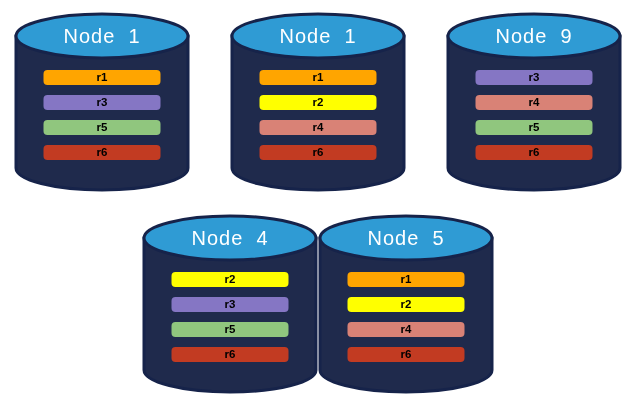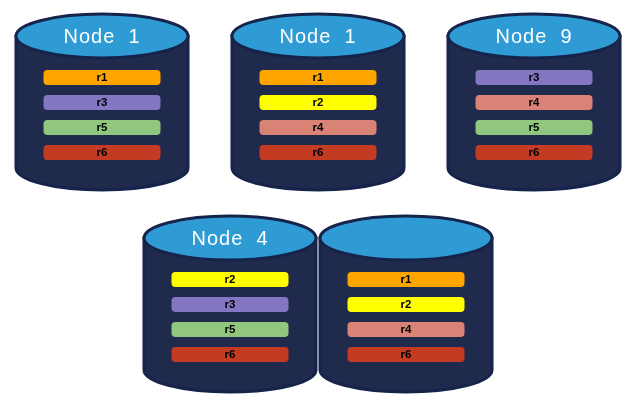--- a/index.html
+++ b/index.html
@@ -125,20 +125,21 @@
         <div class="bar" style="background: rgb(144, 198, 126);">r5</div>
         <div class="bar" style="background: rgb(194, 59, 34);">r6</div>
       </div>
     </div>
 
     <div class="node">
       <svg class="cyl" width="176" height="180" viewBox="0 0 176 180">
         <path class="cyl-body" d="M2,24 L2,156 A86,22 0 0 0 174,156 L174,24 Z"></path>
         <ellipse class="cyl-top" cx="88" cy="24" rx="86" ry="22"></ellipse>
       </svg>
+      <div class="node-title">Node  5</div>
       <div class="bars">
         <div class="bar" style="background: rgb(255, 165, 0);">r1</div>
         <div class="bar" style="background: rgb(255, 255, 0);">r2</div>
         <div class="bar" style="background: rgb(217, 130, 118);">r4</div>
         <div class="bar" style="background: rgb(194, 59, 34);">r6</div>
       </div>
     </div>
 
   </div>
 

